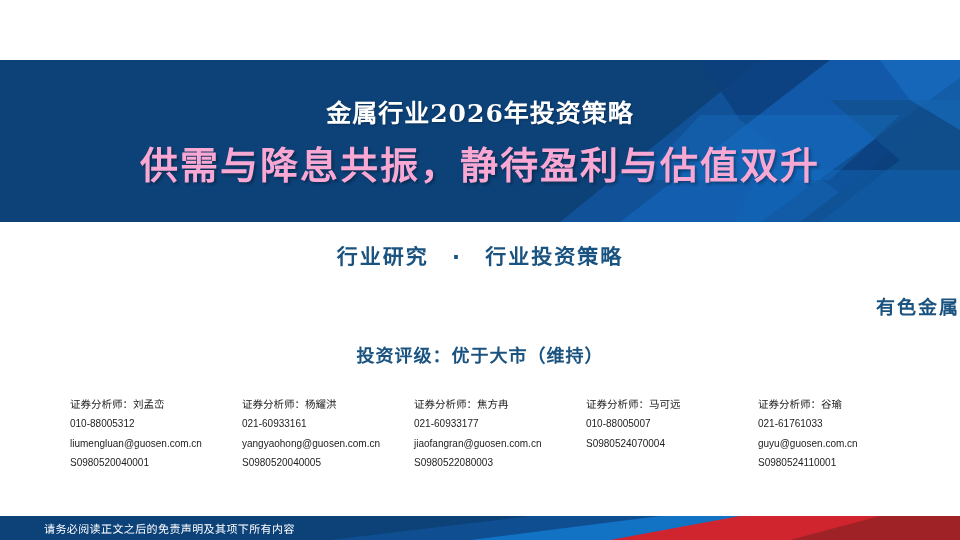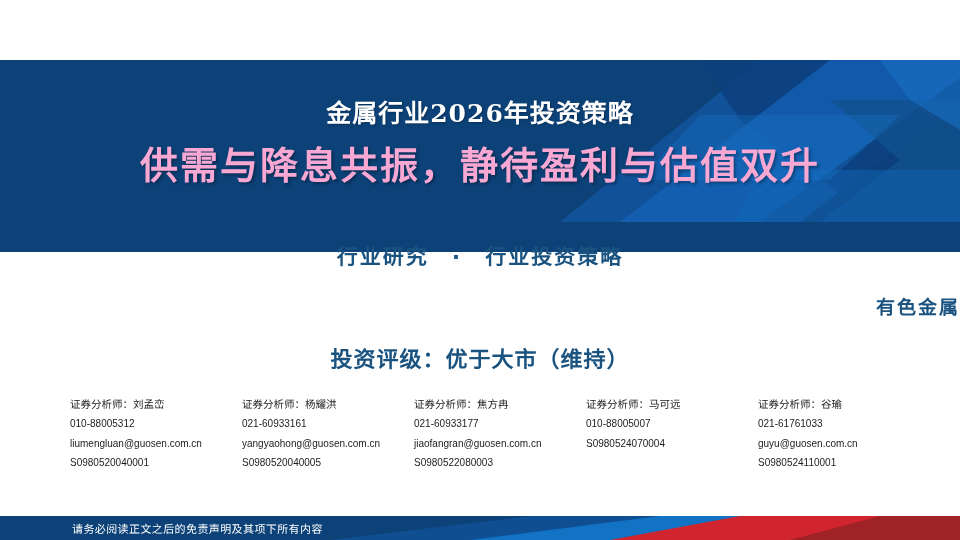--- a/index.html
+++ b/index.html
@@ -79,21 +79,21 @@
     margin: 0 8px 0 6px;
     font-weight: 700;
   }
 
   
   .banner {
     position: absolute;
     left: 0;
     top: 60px;
     width: 960px;
-    height: 192px;
+    height: 162px;
     background: #0d4279;
     overflow: hidden;
   }
   .banner svg.deco {
     position: absolute;
     left: 0; top: 0;
     width: 960px;
     height: 162px;
   }
   .banner-titles {
@@ -149,21 +149,21 @@
     display: inline-block;
     margin: 0 14px;
   }
   .meta-sector {
     font-size: 19px;
     letter-spacing: 2px;
     margin-bottom: 22px;
     text-align: right;
   }
   .meta-rating {
-    font-size: 22px;
+    font-size: 18px;
     letter-spacing: 1px;
   }
 
   
   .analysts {
     position: absolute;
     left: 70px;
     top: 382px;
     width: 828px;
     display: flex;
@@ -203,21 +203,21 @@
     height: 24px;
   }
   .footer-text {
     position: absolute;
     left: 0; top: 0;
     width: 960px;
     height: 24px;
     display: flex;
     align-items: center;
     justify-content: flex-start;
-    padding-left: 72px;
+    padding-left: 44px;
     box-sizing: border-box;
     font-family: "DejaVu Serif", "Liberation Serif", serif;
     font-size: 11px;
     color: #ffffff;
     letter-spacing: 0.4px;
     white-space: nowrap;
   }
 </style>
 </head>
 <body>

